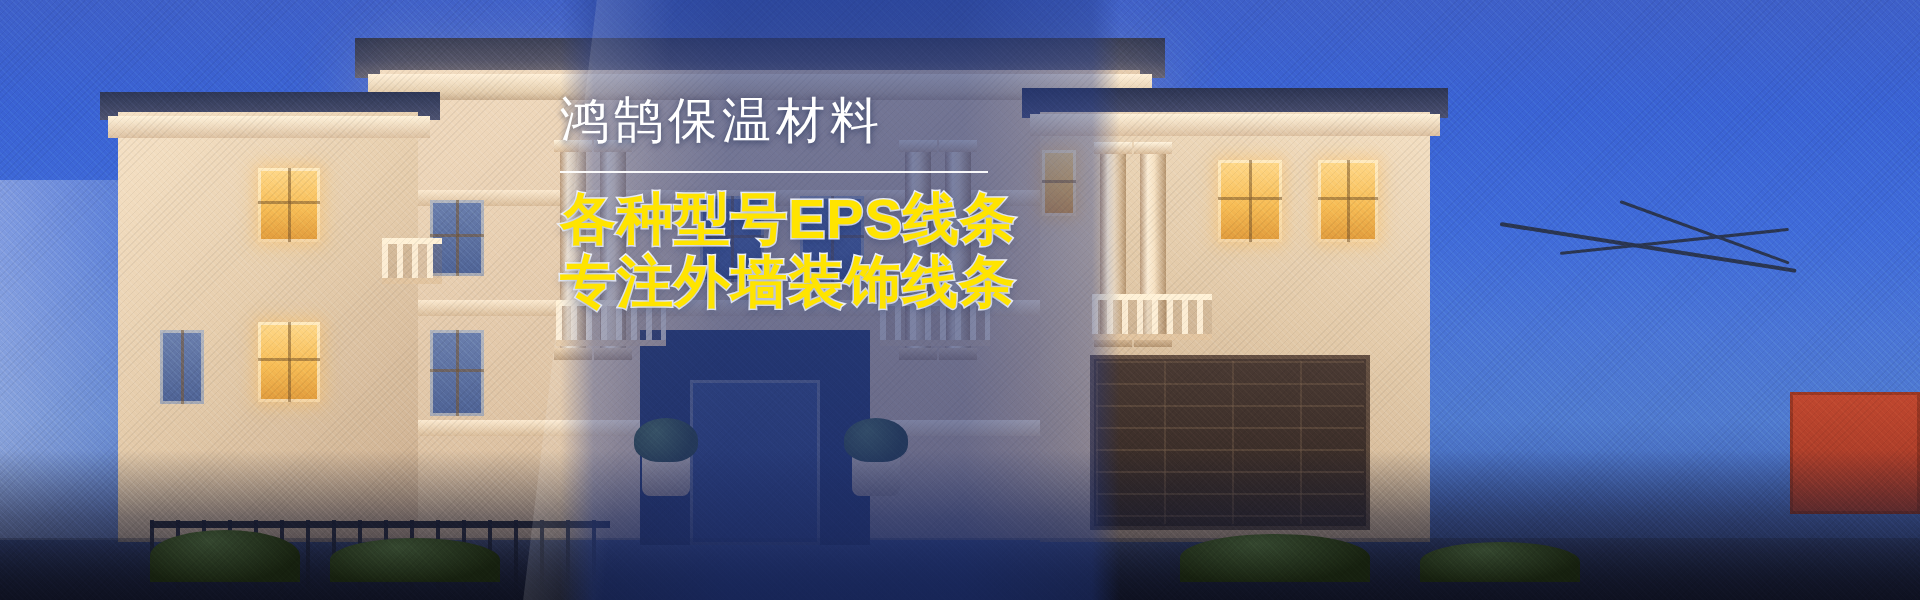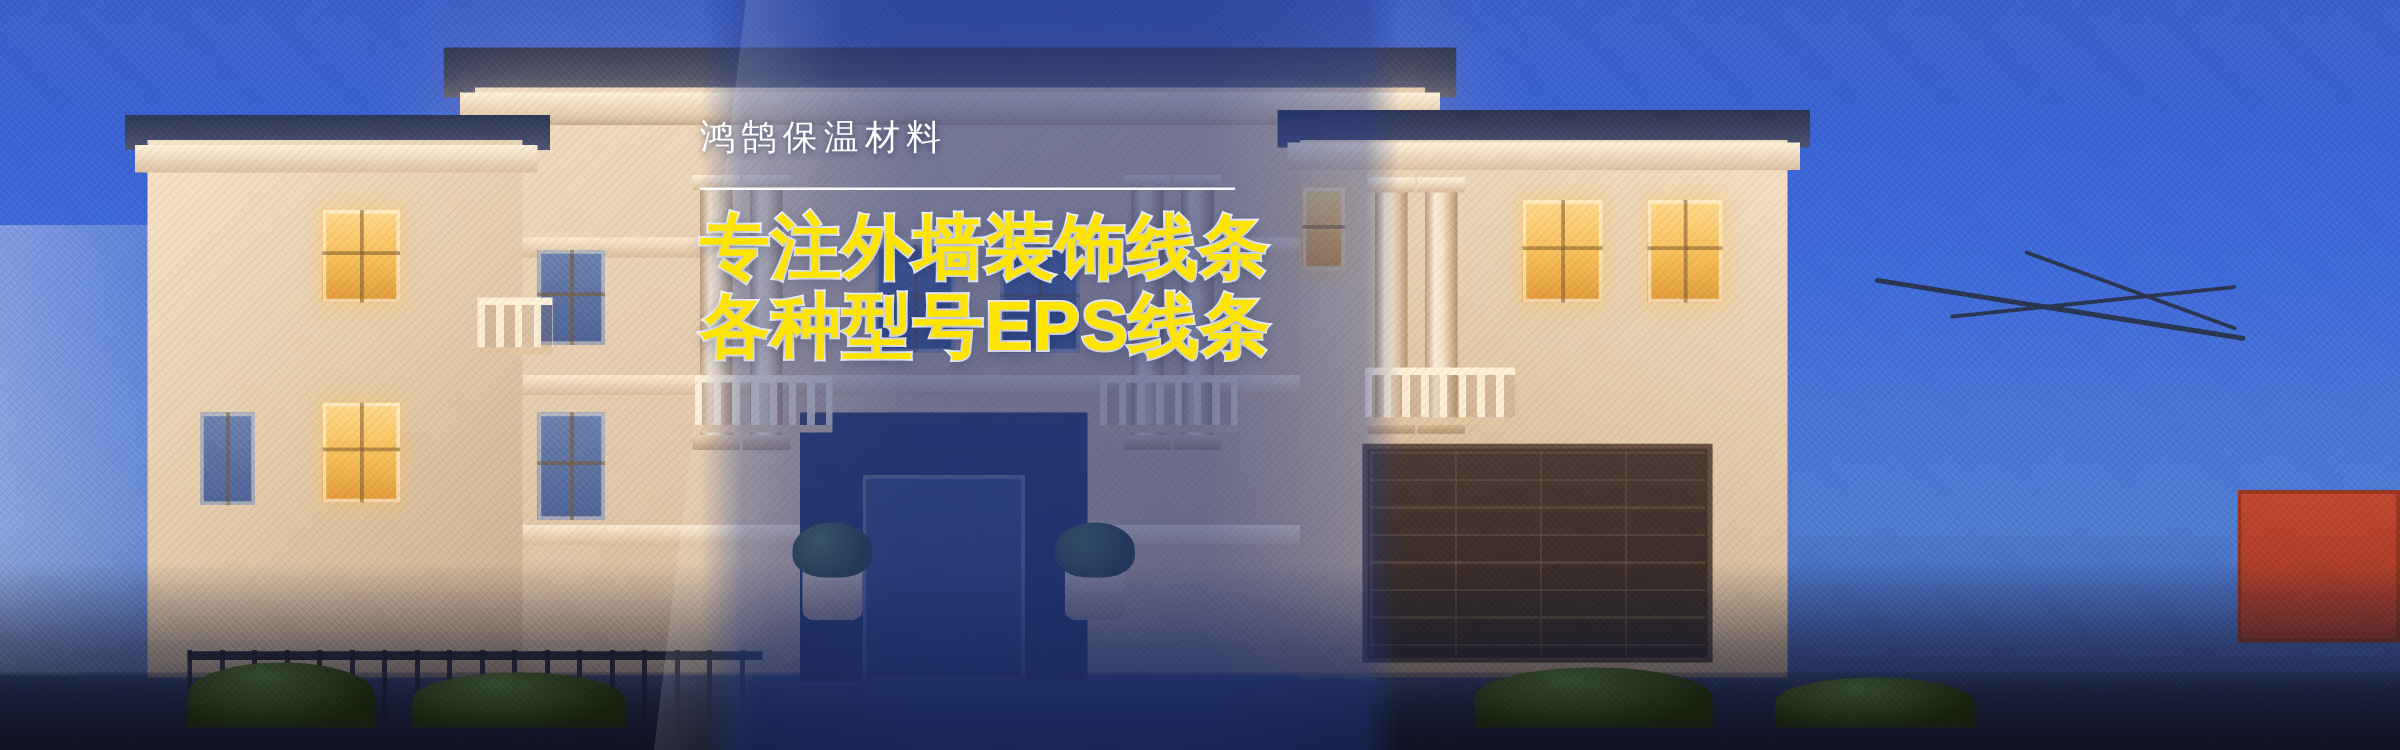--- a/index.html
+++ b/index.html
@@ -303,21 +303,21 @@
   }
 
   
   .content {
     position: absolute;
     left: 560px;
     top: 96px;
     width: 470px;
   }
   .brand {
-    font-size: 28px;
+    font-size: 49px;
     line-height: 1;
     color: #ffffff;
     letter-spacing: 5px;
     font-weight: 400;
     text-shadow: 0 2px 6px rgba(0,20,60,.55);
   }
   .rule {
     margin-top: 26px;
     margin-bottom: 16px;
     width: 428px;
@@ -465,20 +465,20 @@
   <div class="tint-panel"></div>
   <div class="tint-panel-edge"></div>
 
   <div class="content">
 
     <div class="brand">鸿鹄保温材料</div>
 
     <div class="rule"></div>
 
     <div class="headline">
+      <span class="hl-line">各种型号EPS线条</span>
       <span class="hl-line">专注外墙装饰线条</span>
-      <span class="hl-line">各种型号EPS线条</span>
     </div>
 
 
   </div>
 
 </div>
 
 </body></html>

